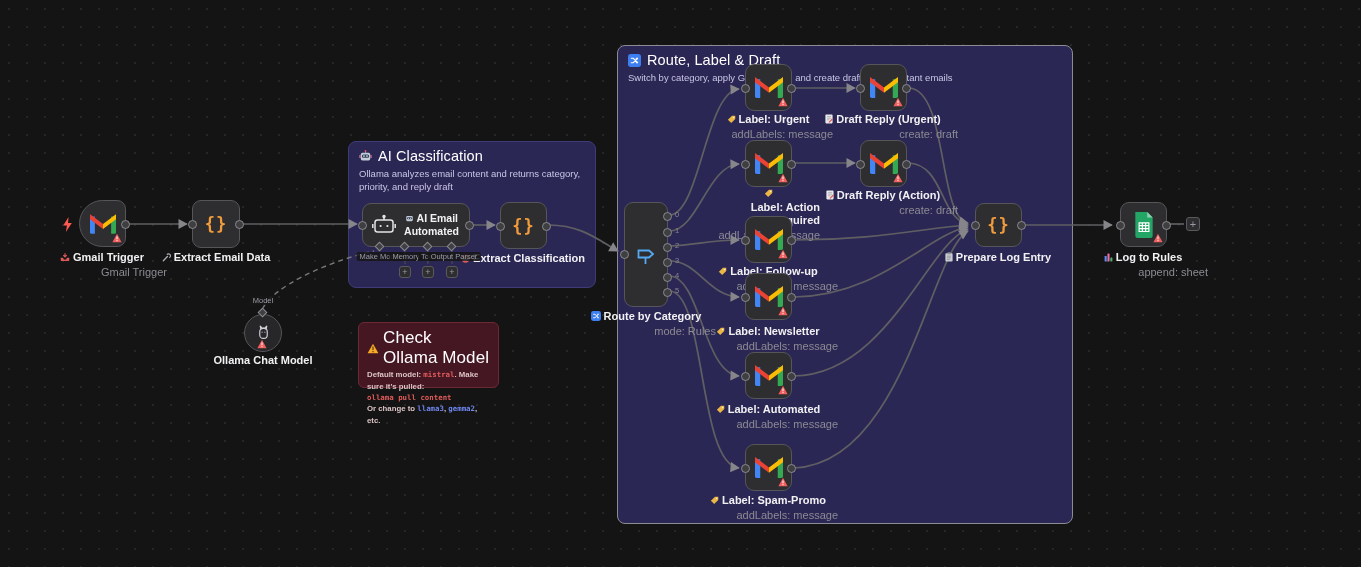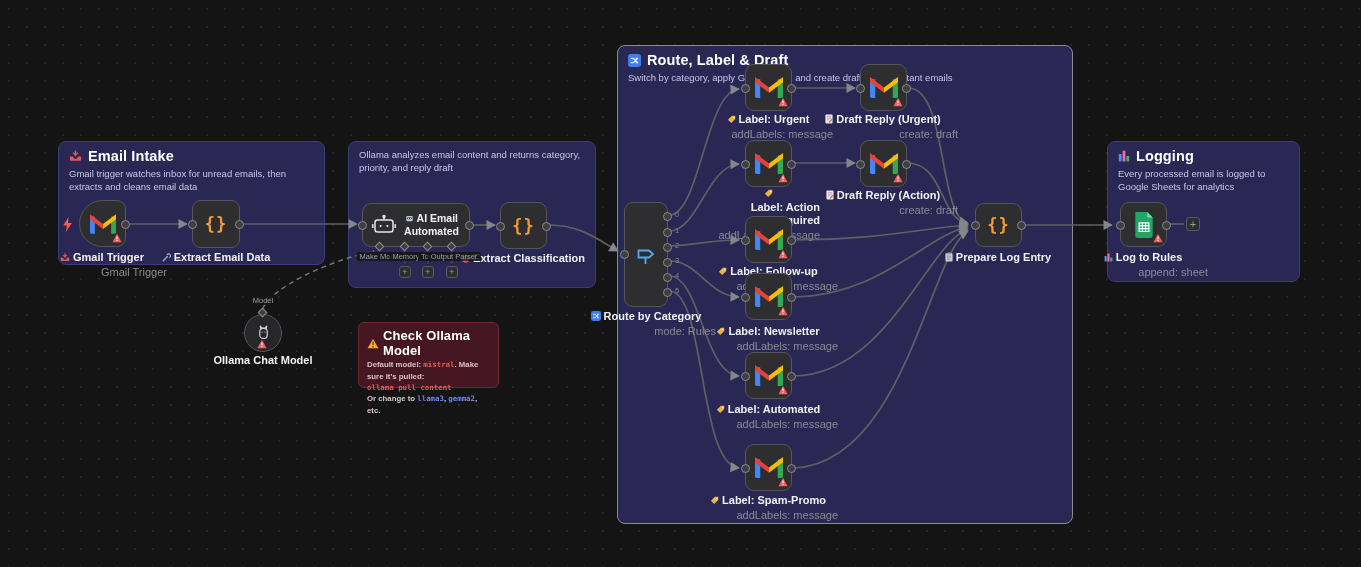--- a/index.html
+++ b/index.html
@@ -4,26 +4,26 @@
 <style>
   html,body{margin:0;padding:0;background:#0e0e0e;}
   body{font-family:"Liberation Sans","DejaVu Sans",sans-serif;}
   .canvas{position:relative;width:1361px;height:567px;overflow:hidden;background-color:#141414;
     background-image:radial-gradient(circle,#262626 1px,transparent 1.2px);background-size:18px 18px;}
   
   .group{position:absolute;z-index:1;background:#2b2755;border:1px solid #3f3a78;border-radius:8px;
     padding:6px 10px;box-sizing:border-box;}
   .group.selected{border:1px solid #8b8b94;}
   .ghead{display:flex;align-items:center;gap:6px;margin:0 0 3px 0;}
-  .ghead h2{margin:0;font-size:14.5px;font-weight:bold;color:#ffffff;letter-spacing:.1px;}
+  .ghead h2{margin:0;font-size:14.5px;font-weight:normal;color:#ffffff;letter-spacing:.1px;}
   .gdesc{margin:0;font-size:9.5px;line-height:1.38;color:#c9c6e6;}
   
   .note{position:absolute;z-index:3;background:#451722;border:1px solid #6d2835;border-radius:6px;
     padding:5px 8px;box-sizing:border-box;}
-  .note .ghead h2{font-size:13px;}
+  .note .ghead h2{font-size:17px;}
   .note p{margin:1px 0 0;font-size:7.8px;line-height:1.42;color:#dcc4c6;font-weight:600;}
   .code{font-family:"DejaVu Sans Mono","Liberation Mono",monospace;font-size:7.4px;font-weight:bold;}
   .cred{color:#e25b5b;} .cblue{color:#6f86ee;}
   
   svg.wires{position:absolute;left:0;top:0;z-index:2;}
   .wire{fill:none;stroke:#5f5f63;stroke-width:1.7;}
   .wire.dashed{stroke:#77777c;stroke-dasharray:5 4;stroke-width:1.4;}
   .stub{fill:none;stroke:#4a4a4e;stroke-width:1.2;}
   
   .nbox{position:absolute;z-index:3;background:#2e2e30;border:1px solid #55555a;border-radius:9px;
@@ -48,57 +48,49 @@
   .ltitle{display:flex;justify-content:center;align-items:center;gap:3px;flex-wrap:wrap;}
   .nsub{font-size:11px;font-weight:normal;color:#8b8b93;margin-top:2px;}
   .clf-text{font-size:10.5px;font-weight:bold;color:#f1f1f3;width:58px;text-align:center;line-height:1.2;}
   .ic{flex:none;}
 </style>
 </head>
 <body>
 
 <div class="canvas">
 
-  <section class="group" style="left:58px;top:141px;width:267px;height:124px">
+
+  <section class="group" style="left:348px;top:141px;width:248px;height:147px">
     <div class="ghead">
-      <svg class="ic" width="13" height="12" viewBox="0 0 14 12">
-          <path d="M7 0 v4.6 M4.6 2.6 L7 5.2 L9.4 2.6" stroke="#e05959" stroke-width="1.6" fill="none"></path>
-          <path d="M1 6.5 V10 a1 1 0 0 0 1 1 h10 a1 1 0 0 0 1-1 V6.5 H9.6 a2.6 2.6 0 0 1 -5.2 0 Z" fill="#e05959"></path>
-        </svg>
-      <h2>Email Intake</h2>
+      <svg class="ic" width="13" height="13" viewBox="0 0 13 13">
+          <path d="M6.5 2.6 V1.2" stroke="#b9c4d0" stroke-width="1"></path>
+          <circle cx="6.5" cy="1" r="0.9" fill="#e05959"></circle>
+          <rect x="1.8" y="2.8" width="9.4" height="7.6" rx="1.6" fill="#c3ccd6"></rect>
+          <rect x="0.4" y="5" width="1.2" height="3" rx="0.6" fill="#e083a0"></rect>
+          <rect x="11.4" y="5" width="1.2" height="3" rx="0.6" fill="#e083a0"></rect>
+          <rect x="2.9" y="4.6" width="7.2" height="3.1" rx="1.5" fill="#32405a"></rect>
+          <circle cx="5" cy="6.1" r="0.8" fill="#e8f0ff"></circle>
+          <circle cx="8" cy="6.1" r="0.8" fill="#e8f0ff"></circle>
+        </svg>
+      <h2>AI Classification</h2>
     </div>
-    <p class="gdesc" style="max-width:252px">Gmail trigger watches inbox for unread emails, then extracts and cleans email data</p>
-  </section>
-
-  <section class="group" style="left:348px;top:141px;width:248px;height:147px">
     <p class="gdesc" style="max-width:232px">Ollama analyzes email content and returns category, priority, and reply draft</p>
   </section>
 
   <section class="group selected" style="left:617px;top:45px;width:456px;height:479px">
     <div class="ghead">
       <svg class="ic" width="13" height="13" viewBox="0 0 14 14">
           <rect width="14" height="14" rx="3" fill="#3d7ef0"></rect>
           <path d="M3 4.6 h2.6 l5 4.8 M8.4 9.4 h2.4 M3 9.4 h2.6 l5-4.8 M8.4 4.6 h2.4" stroke="#fff" stroke-width="1.2" fill="none"></path>
         </svg>
       <h2>Route, Label &amp; Draft</h2>
     </div>
     <p class="gdesc" style="white-space:nowrap">Switch by category, apply Gmail labels, and create drafts for important emails</p>
   </section>
 
-  <section class="group" style="left:1107px;top:141px;width:193px;height:141px">
-    <div class="ghead">
-      <svg class="ic" width="12" height="12" viewBox="0 0 12 12">
-          <rect x="0.8" y="4" width="2.8" height="7.4" rx="0.6" fill="#5b8ff5"></rect>
-          <rect x="4.6" y="0.8" width="2.8" height="10.6" rx="0.6" fill="#ef6ca8"></rect>
-          <rect x="8.4" y="6" width="2.8" height="5.4" rx="0.6" fill="#45b564"></rect>
-        </svg>
-      <h2>Logging</h2>
-    </div>
-    <p class="gdesc" style="max-width:175px">Every processed email is logged to Google Sheets for analytics</p>
-  </section>
 
   <aside class="note" style="left:358px;top:322px;width:141px;height:66px">
     <div class="ghead" style="gap:4px;margin-bottom:1px">
       <svg class="ic" width="12" height="11" viewBox="0 0 14 13">
           <path d="M7 0.8 L13.4 12.2 H0.6 Z" fill="#f7a928"></path>
           <rect x="6.3" y="4.2" width="1.4" height="4" fill="#5b3b00"></rect>
           <rect x="6.3" y="9.4" width="1.4" height="1.5" fill="#5b3b00"></rect>
         </svg>
       <h2>Check Ollama Model</h2>
     </div>

